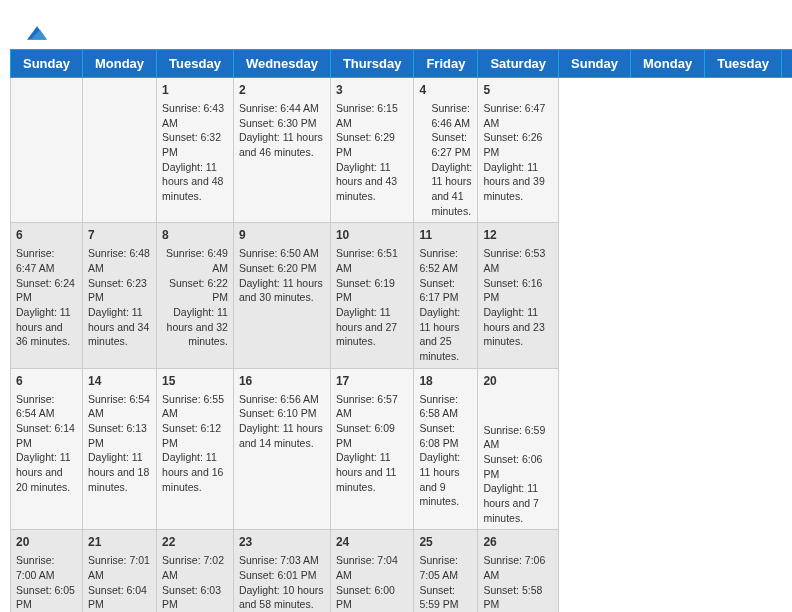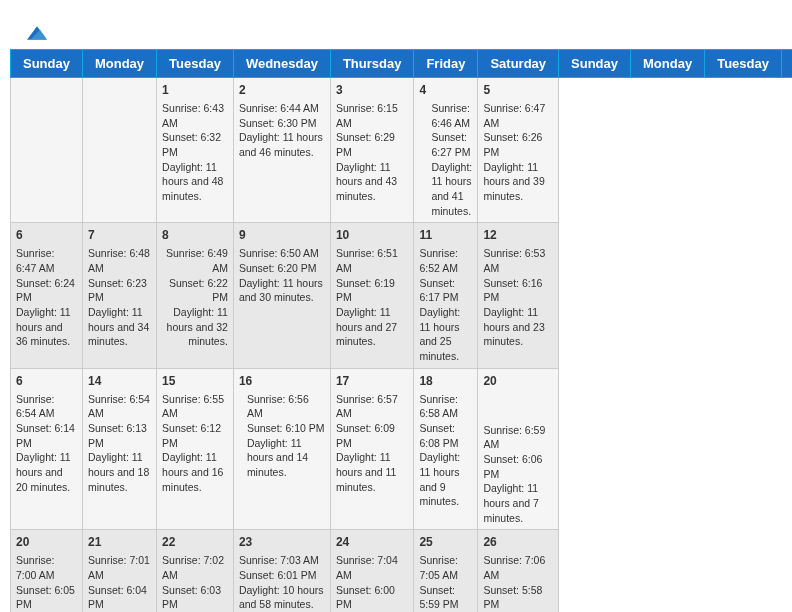--- a/index.html
+++ b/index.html
@@ -226,21 +226,21 @@
 Daylight: 11 hours and 18 minutes.</div>
         </td>
         <td>
           <span class="day-number">15</span>
           <div class="day-info" style="white-space: pre-line;">Sunrise: 6:55 AM
 Sunset: 6:12 PM
 Daylight: 11 hours and 16 minutes.</div>
         </td>
         <td>
           <span class="day-number">16</span>
-          <div class="day-info" style="white-space: pre-line; margin-left: 8px;">Sunrise: 6:56 AM
+          <div class="day-info" style="white-space: pre-line;">Sunrise: 6:56 AM
 Sunset: 6:10 PM
 Daylight: 11 hours and 14 minutes.</div>
         </td>
         <td>
           <span class="day-number">17</span>
           <div class="day-info" style="white-space: pre-line;">Sunrise: 6:57 AM
 Sunset: 6:09 PM
 Daylight: 11 hours and 11 minutes.</div>
         </td>
         <td>

